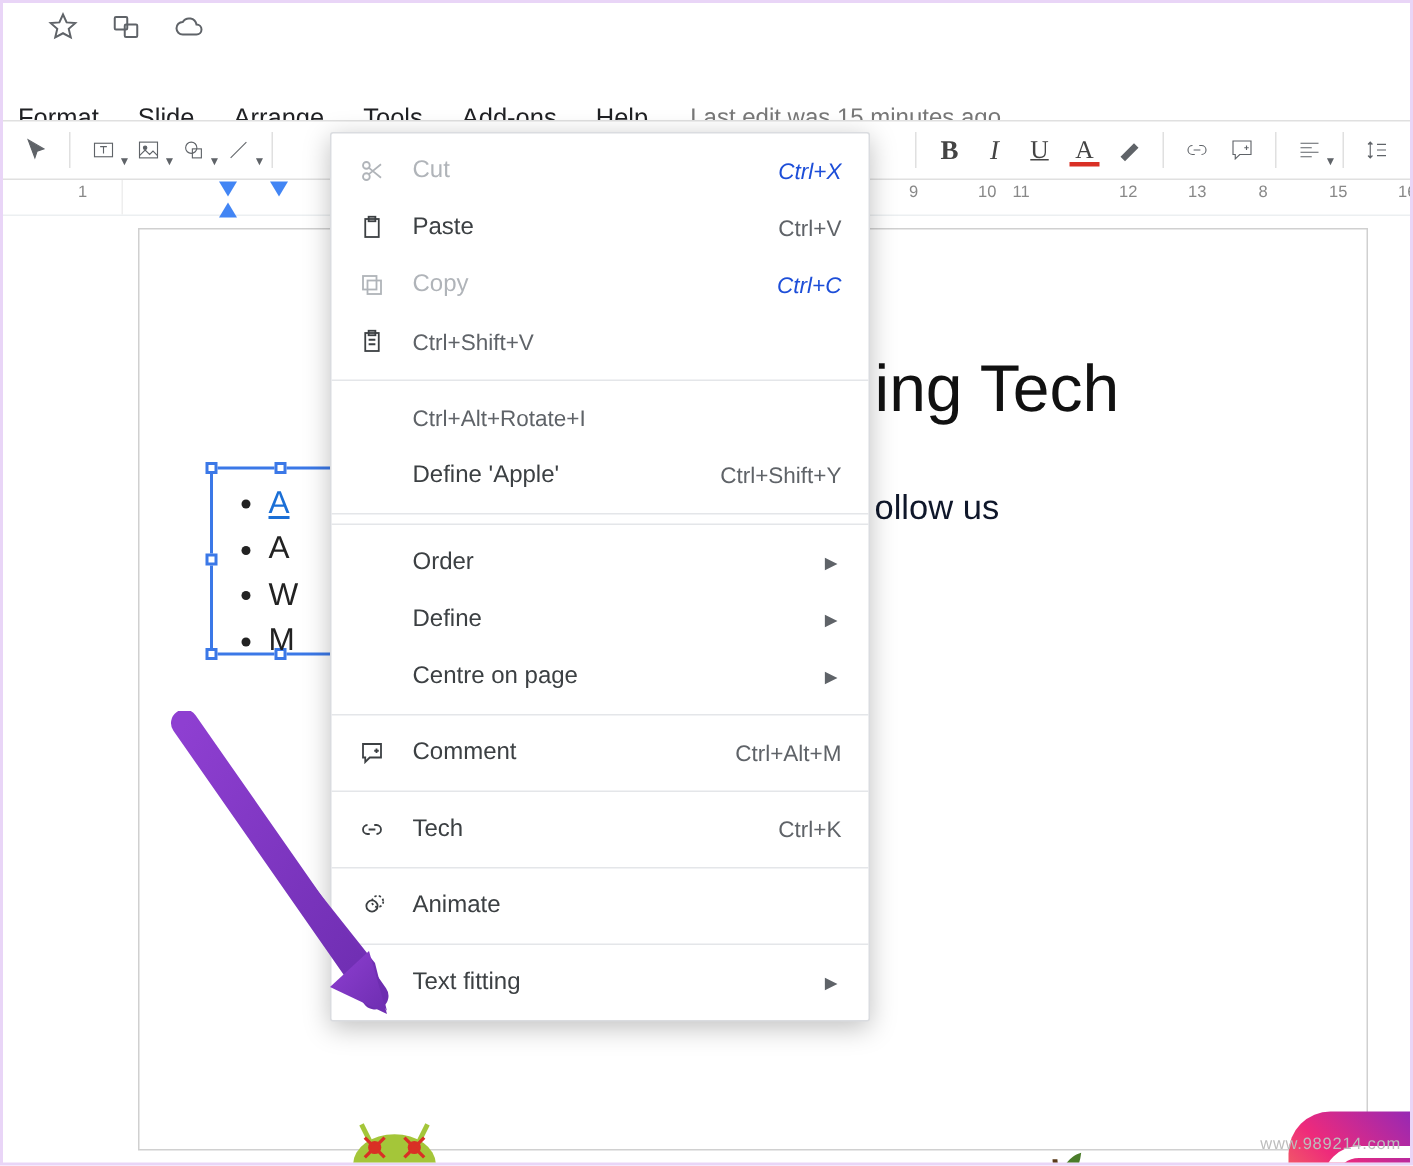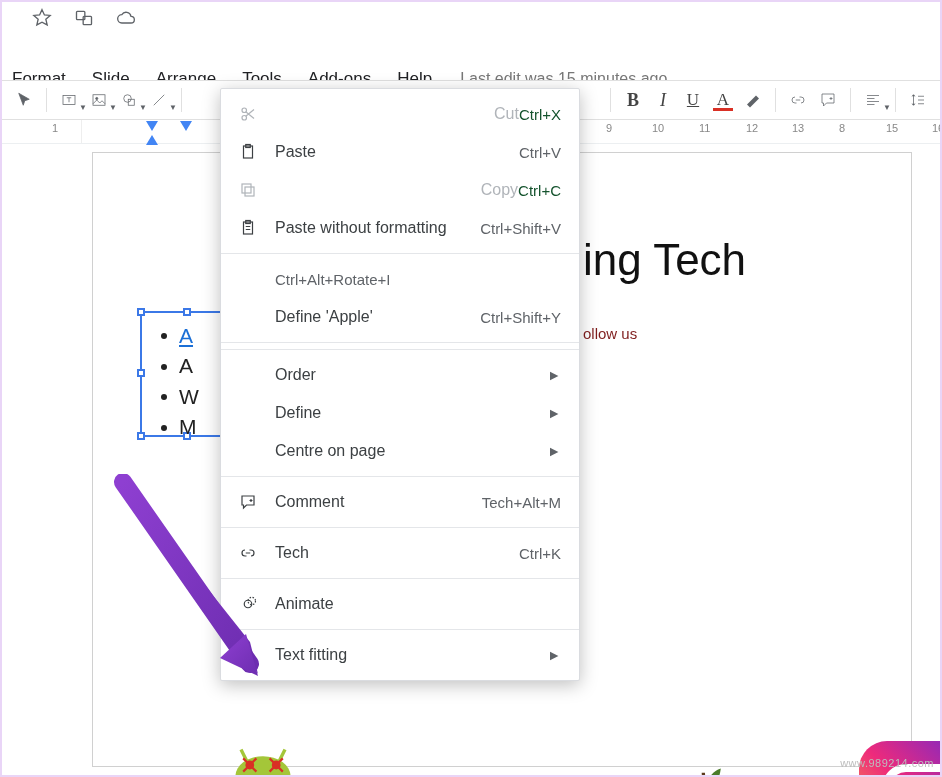--- a/index.html
+++ b/index.html
@@ -26,38 +26,38 @@
   .tbtn.textcolor { font-family:"Times New Roman",serif; color:#444; font-size:17px; }
   .tbtn.textcolor::after { content:""; position:absolute; left:4px; right:4px; bottom:3px; height:3px; background:#d93025; }
   .ruler { position:absolute; top:118px; left:0; right:0; height:24px; background:#fff; border-bottom:1px solid #eceff1; font-size:10px; color:#888; }
   .ruler .left { position:absolute; left:0; top:0; width:80px; height:100%; border-right:1px solid #eee; }
   .ruler .tick { position:absolute; top:2px; font-size:11px; }
   .ruler-marker { position:absolute; top:118px; width:12px; height:12px; }
   .ruler-marker.down { border-left:6px solid transparent; border-right:6px solid transparent; border-top:10px solid #4285f4; }
   .ruler-marker.up { border-left:6px solid transparent; border-right:6px solid transparent; border-bottom:10px solid #4285f4; }
   .canvas { position:absolute; top:150px; left:90px; width:820px; height:615px; background:#fff; border:1px solid #d0d0d0; }
   .slide-title { position:absolute; top:82px; left:490px; font-size:44px; font-weight:400; color:#111; white-space:nowrap; }
-  .follow { position:absolute; top:172px; left:490px; font-size:15px; color:#7f1d1d; }
+  .follow { position:absolute; top:172px; left:490px; font-size:23px; color:#0f172a; }
   .textbox-sel { position:absolute; top:158px; left:47px; width:96px; height:126px; border:2px solid #3b78e7; }
   .handle { position:absolute; width:8px; height:8px; background:#fff; border:2px solid #3b78e7; }
   .handle.tl { top:-5px; left:-5px; } .handle.tm { top:-5px; left:calc(50% - 5px); } .handle.tr { top:-5px; right:-5px; }
   .handle.ml { top:calc(50% - 5px); left:-5px; } .handle.mr { top:calc(50% - 5px); right:-5px; }
   .handle.bl { bottom:-5px; left:-5px; } .handle.bm { bottom:-5px; left:calc(50% - 5px); } .handle.br { bottom:-5px; right:-5px; }
   .bullets { position:absolute; top:168px; left:68px; font-size:21px; color:#222; line-height:1.45; }
   .bullets .row { display:flex; align-items:center; gap:12px; }
   .bullets .dot { width:6px; height:6px; border-radius:50%; background:#222; }
   .bullets .link { color:#1b6fd6; text-decoration:underline; }
   .ctx { position:absolute; top:86px; left:218px; width:360px; background:#fff; border:1px solid #dadce0; border-radius:2px; box-shadow:0 4px 18px rgba(0,0,0,0.25); padding:6px 0; z-index:50; font-size:16px; color:#3c4043; }
   .ctx .row { display:flex; align-items:center; height:38px; padding:0 18px 0 14px; cursor:pointer; }
-  .ctx .row.disabled { color:#b0b4b9; cursor:default;text-align:right; }
+  .ctx .row.disabled { color:#b0b4b9; cursor:default; }
   .ctx .icn { width:26px; display:flex; align-items:center; justify-content:center; margin-right:14px; color:inherit; }
   .ctx .icn svg { width:18px; height:18px; fill:none; stroke:currentColor; stroke-width:1.6; }
   .ctx .lbl { flex:1; }
   .ctx .sc { color:#5f6368; font-size:15px; }
-  .ctx .row.disabled .sc { color:#14532d; }
+  .ctx .row.disabled .sc { color:#1d4ed8;font-style:italic; }
   .ctx hr { border:none; border-top:1px solid #e4e6e9; margin:6px 0; }
   .ctx .sub { color:#5f6368; font-size:14px; margin-left:auto; }
   .arrow-annot { position:absolute; top:472px; left:106px; width:170px; height:220px; z-index:60; pointer-events:none; }
   .android { position:absolute; top:590px; left:115px; width:110px; }
   .apple-img { position:absolute; top:610px; left:555px; width:115px; height:120px; }
   .ig { position:absolute; top:588px; left:766px; width:130px; height:130px; border-radius:28px; background:linear-gradient(45deg,#f9ce34 0%,#ee2a7b 50%,#6228d7 100%); display:flex; align-items:center; justify-content:center; }
   .ig-inner { width:84px; height:84px; border:8px solid #fff; border-radius:24px; position:relative; }
   .ig-inner::before { content:""; position:absolute; top:50%; left:50%; width:38px; height:38px; border:8px solid #fff; border-radius:50%; transform:translate(-50%,-50%); }
   .ig-inner::after { content:""; position:absolute; top:8px; right:8px; width:10px; height:10px; background:#fff; border-radius:50%; }
   .watermark { position:absolute; right:6px; bottom:6px; font-size:11px; color:#bdbdbd; letter-spacing:0.5px; }
@@ -161,21 +161,21 @@
       </svg>
     </div>
 </div>
 
 <div class="ruler">
   <div class="left">
       <span class="tick" style="left:50px">1</span>
     </div>
   <span class="tick" style="left:604px">9</span>
   <span class="tick" style="left:650px">10</span>
-  <span class="tick" style="left:697px">11</span>
+  <span class="tick" style="left:673px">11</span>
   <span class="tick" style="left:744px">12</span>
   <span class="tick" style="left:790px">13</span>
   <span class="tick" style="left:837px">8</span>
   <span class="tick" style="left:884px">15</span>
   <span class="tick" style="left:930px">16</span>
 </div>
 <div class="ruler-marker down" style="left:144px; top:119px;"></div>
 <div class="ruler-marker up" style="left:144px; top:131px;"></div>
 <div class="ruler-marker down" style="left:178px; top:119px;"></div>
 
@@ -274,21 +274,20 @@
       <span class="sc">Ctrl+C</span>
     </div>
     <div class="row">
       <span class="icn">
         <svg viewBox="0 0 24 24">
           <rect x="6" y="4" width="12" height="16"></rect>
           <rect x="9" y="2" width="6" height="4"></rect>
           <path d="M9 10h6M9 14h6"></path>
         </svg>
       </span>
-      <span class="lbl">Paste without formatting</span>
       <span class="sc">Ctrl+Shift+V</span>
     </div>
     <hr>
     <div class="row">
       <span class="icn"></span>
       <span class="sc">Ctrl+Alt+Rotate+I</span>
     </div>
     <div class="row">
       <span class="icn"></span>
       <span class="lbl">Define 'Apple'</span>
@@ -313,21 +312,21 @@
     </div>
     <hr>
     <div class="row">
       <span class="icn">
         <svg viewBox="0 0 24 24">
           <path d="M4 4h16v12H10l-4 4v-4H4z"></path>
           <path d="M16 8v4M14 10h4"></path>
         </svg>
       </span>
       <span class="lbl">Comment</span>
-      <span class="sc">Tech+Alt+M</span>
+      <span class="sc">Ctrl+Alt+M</span>
     </div>
     <hr>
     <div class="row">
       <span class="icn">
         <svg viewBox="0 0 24 24">
           <path d="M9 12h6M8 8a4 4 0 000 8h2M16 16a4 4 0 000-8h-2"></path>
         </svg>
       </span>
       <span class="lbl">Tech</span>
       <span class="sc">Ctrl+K</span>

